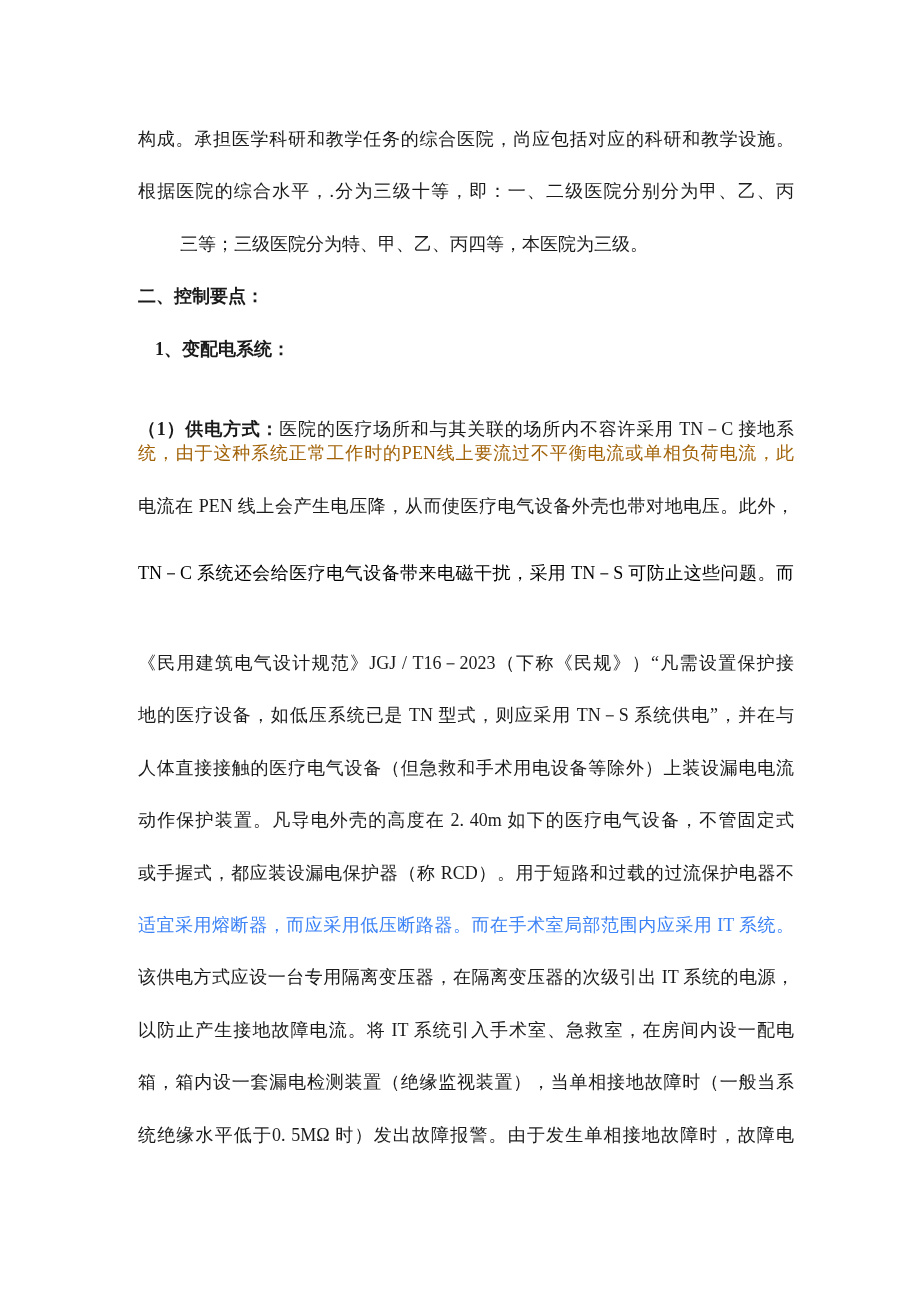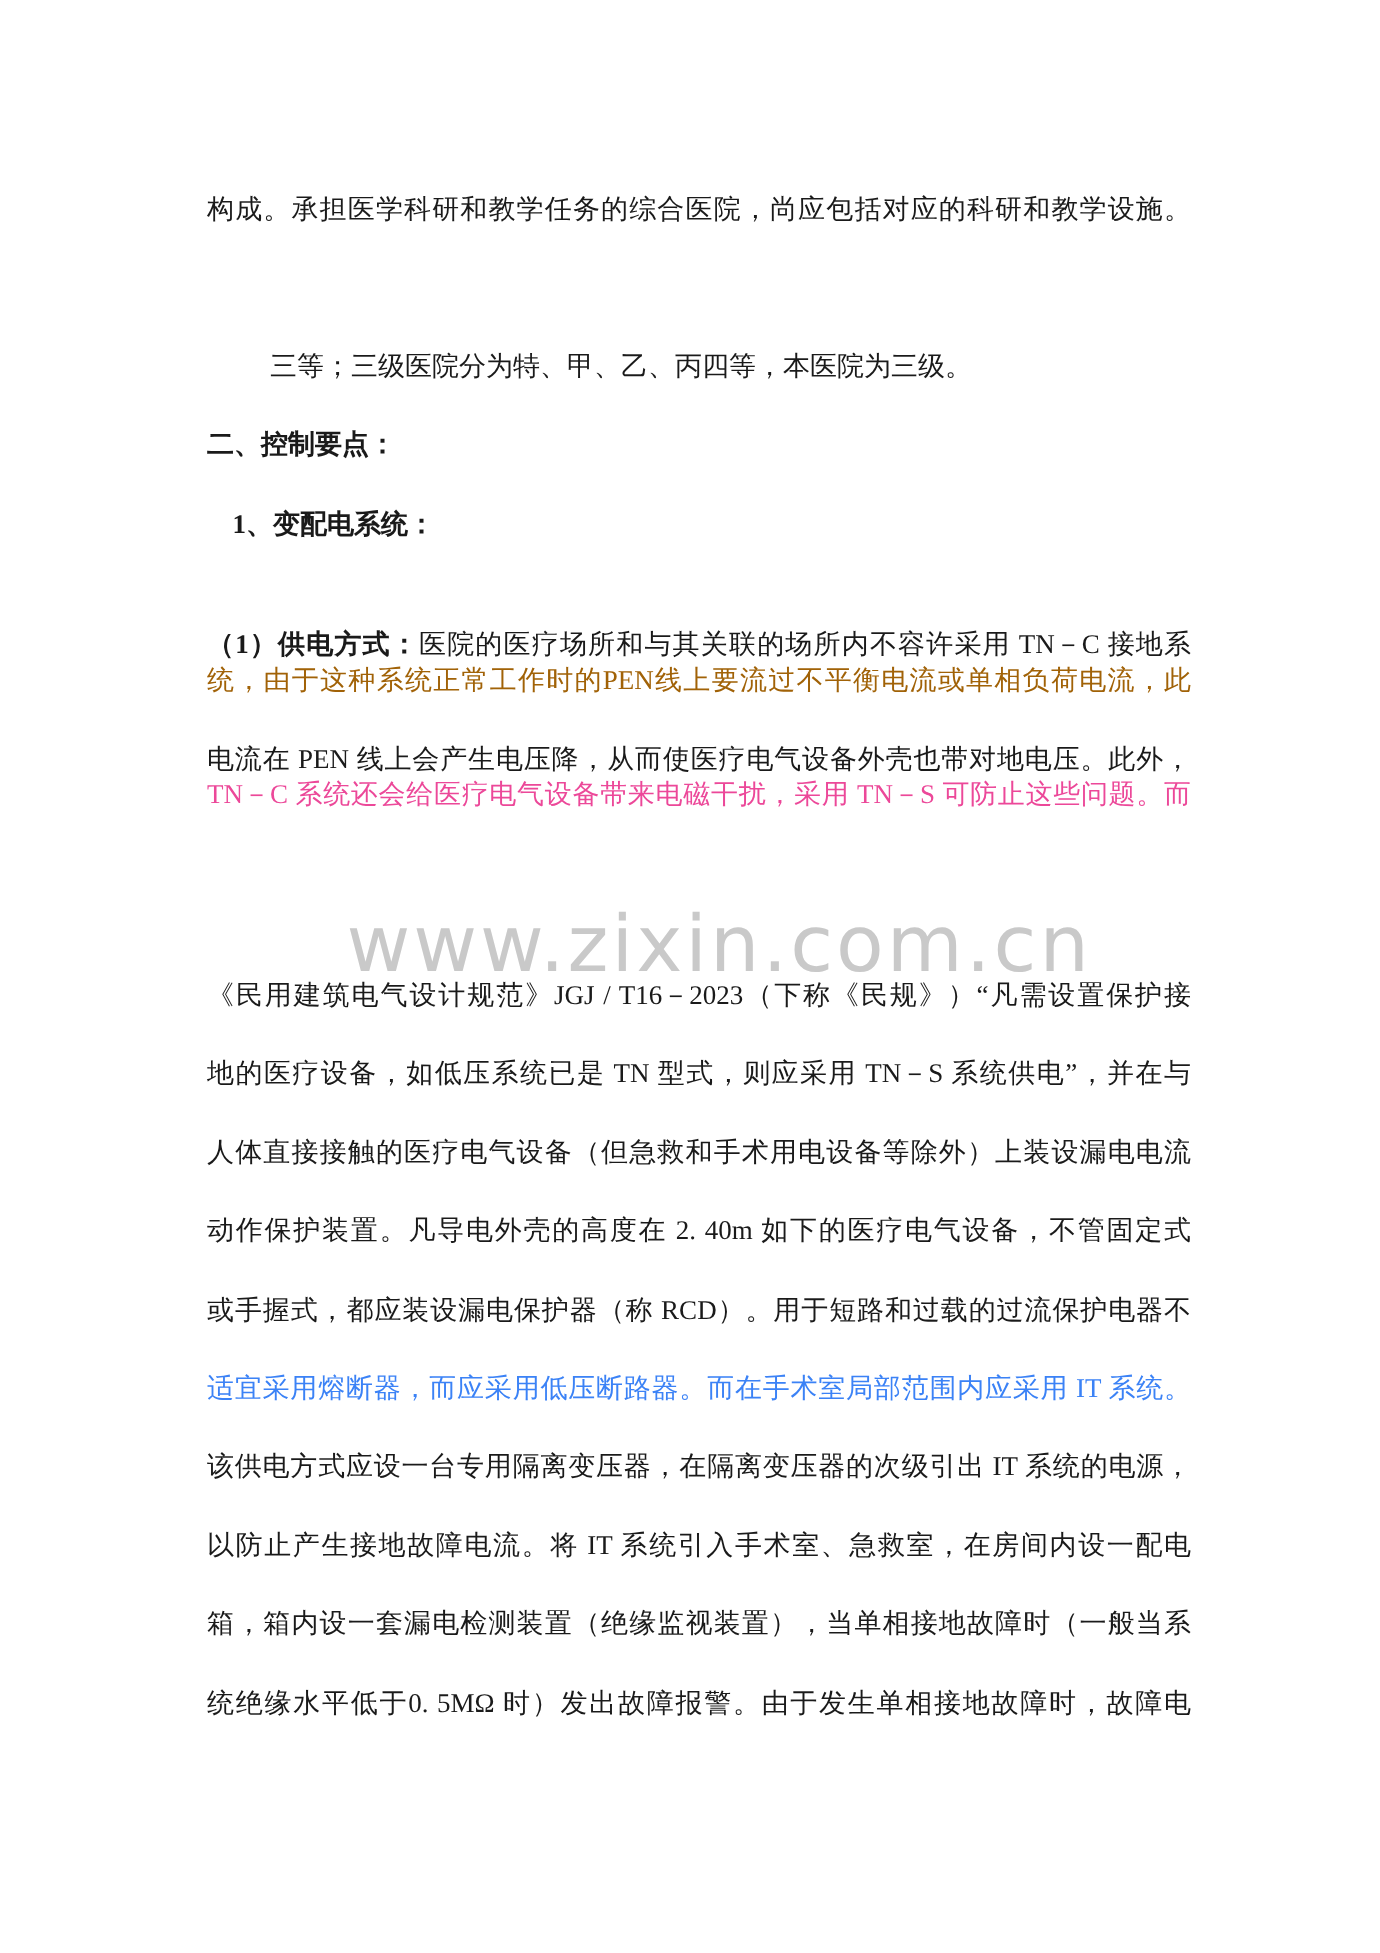--- a/index.html
+++ b/index.html
@@ -50,30 +50,30 @@
     text-align-last: justify;
   }
   .seg.bold {
     font-weight: bold;
   }
 </style>
 </head>
 <body style="background: rgb(255, 255, 255);">
 
 <div class="page">
-  <div class="watermark" style="color: rgb(201, 201, 201);">www.zixin.com.cn</div>
   <div class="doc">
       <div class="line just" style="top: 126px; color: rgb(26, 26, 26);"><span class="seg">构成。承担医学科研和教学任务的综合医院，尚应包括对应的科研和教学设施。</span></div>
+      <div class="line just" style="top: 178.4px; color: rgb(26, 26, 26);"><span class="seg">根据医院的综合水平，.分为三级十等，即：一、二级医院分别分为甲、乙、丙</span></div>
       <div class="line" style="top: 230.8px; padding-left: 42px; color: rgb(26, 26, 26);"><span class="seg">三等；三级医院分为特、甲、乙、丙四等，本医院为三级。</span></div>
       <div class="line" style="top: 283.2px; color: rgb(26, 26, 26);"><span class="seg bold">二、控制要点：</span></div>
       <div class="line" style="top: 335.6px; padding-left: 17px; color: rgb(26, 26, 26);"><span class="seg bold">1、变配电系统：</span></div>
       <div class="line just" style="top: 388px; color: rgb(26, 26, 26); margin-top: 28px;"><span class="seg bold">（1）供电方式：</span><span class="seg">医院的医疗场所和与其关联的场所内不容许采用 TN－C 接地系</span></div>
       <div class="line just" style="top: 440.4px; color: #a16207;"><span class="seg">统，由于这种系统正常工作时的PEN线上要流过不平衡电流或单相负荷电流，此</span></div>
       <div class="line just" style="top: 492.8px; color: rgb(26, 26, 26);"><span class="seg">电流在 PEN 线上会产生电压降，从而使医疗电气设备外壳也带对地电压。此外，</span></div>
-      <div class="line just" style="top: 516px; color: #ec4899;"><span class="seg">TN－C 系统还会给医疗电气设备带来电磁干扰，采用 TN－S 可防止这些问题。而</span></div>
+      <div class="line just" style="top: 560px; color: #000000;"><span class="seg">TN－C 系统还会给医疗电气设备带来电磁干扰，采用 TN－S 可防止这些问题。而</span></div>
       <div class="line just" style="top: 650px; color: rgb(26, 26, 26);"><span class="seg">《民用建筑电气设计规范》JGJ / T16－2023（下称《民规》）“凡需设置保护接</span></div>
       <div class="line just" style="top: 702.4px; color: rgb(26, 26, 26);"><span class="seg">地的医疗设备，如低压系统已是 TN 型式，则应采用 TN－S 系统供电”，并在与</span></div>
       <div class="line just" style="top: 754.8px; color: rgb(26, 26, 26);"><span class="seg">人体直接接触的医疗电气设备（但急救和手术用电设备等除外）上装设漏电电流</span></div>
       <div class="line just" style="top: 807.2px; color: rgb(26, 26, 26);"><span class="seg">动作保护装置。凡导电外壳的高度在 2. 40m 如下的医疗电气设备，不管固定式</span></div>
       <div class="line just" style="top: 859.6px; color: rgb(26, 26, 26);"><span class="seg">或手握式，都应装设漏电保护器（称 RCD）。用于短路和过载的过流保护电器不</span></div>
       <div class="line just" style="top: 912px; color: #3b82f6;"><span class="seg">适宜采用熔断器，而应采用低压断路器。而在手术室局部范围内应采用 IT 系统。</span></div>
       <div class="line just" style="top: 964.4px; color: rgb(26, 26, 26);"><span class="seg">该供电方式应设一台专用隔离变压器，在隔离变压器的次级引出 IT 系统的电源，</span></div>
       <div class="line just" style="top: 1016.8px; color: rgb(26, 26, 26);"><span class="seg">以防止产生接地故障电流。将 IT 系统引入手术室、急救室，在房间内设一配电</span></div>
       <div class="line just" style="top: 1069.2px; color: rgb(26, 26, 26);"><span class="seg">箱，箱内设一套漏电检测装置（绝缘监视装置），当单相接地故障时（一般当系</span></div>
       <div class="line just" style="top: 1121.6px; color: rgb(26, 26, 26);"><span class="seg">统绝缘水平低于0. 5MΩ 时）发出故障报警。由于发生单相接地故障时，故障电</span></div>

